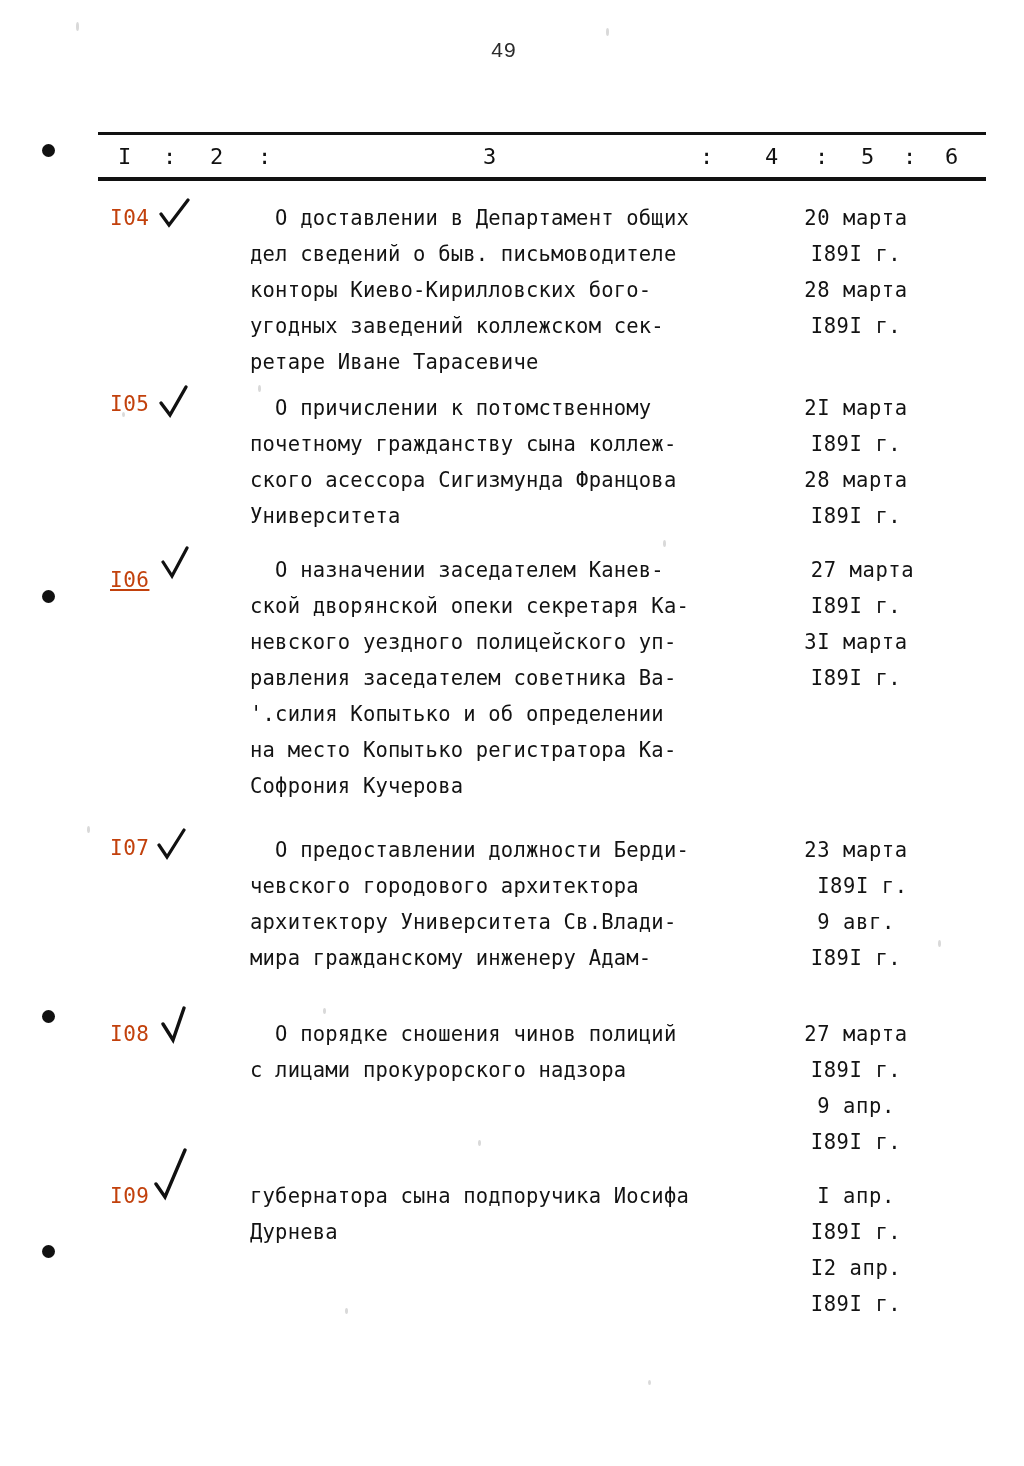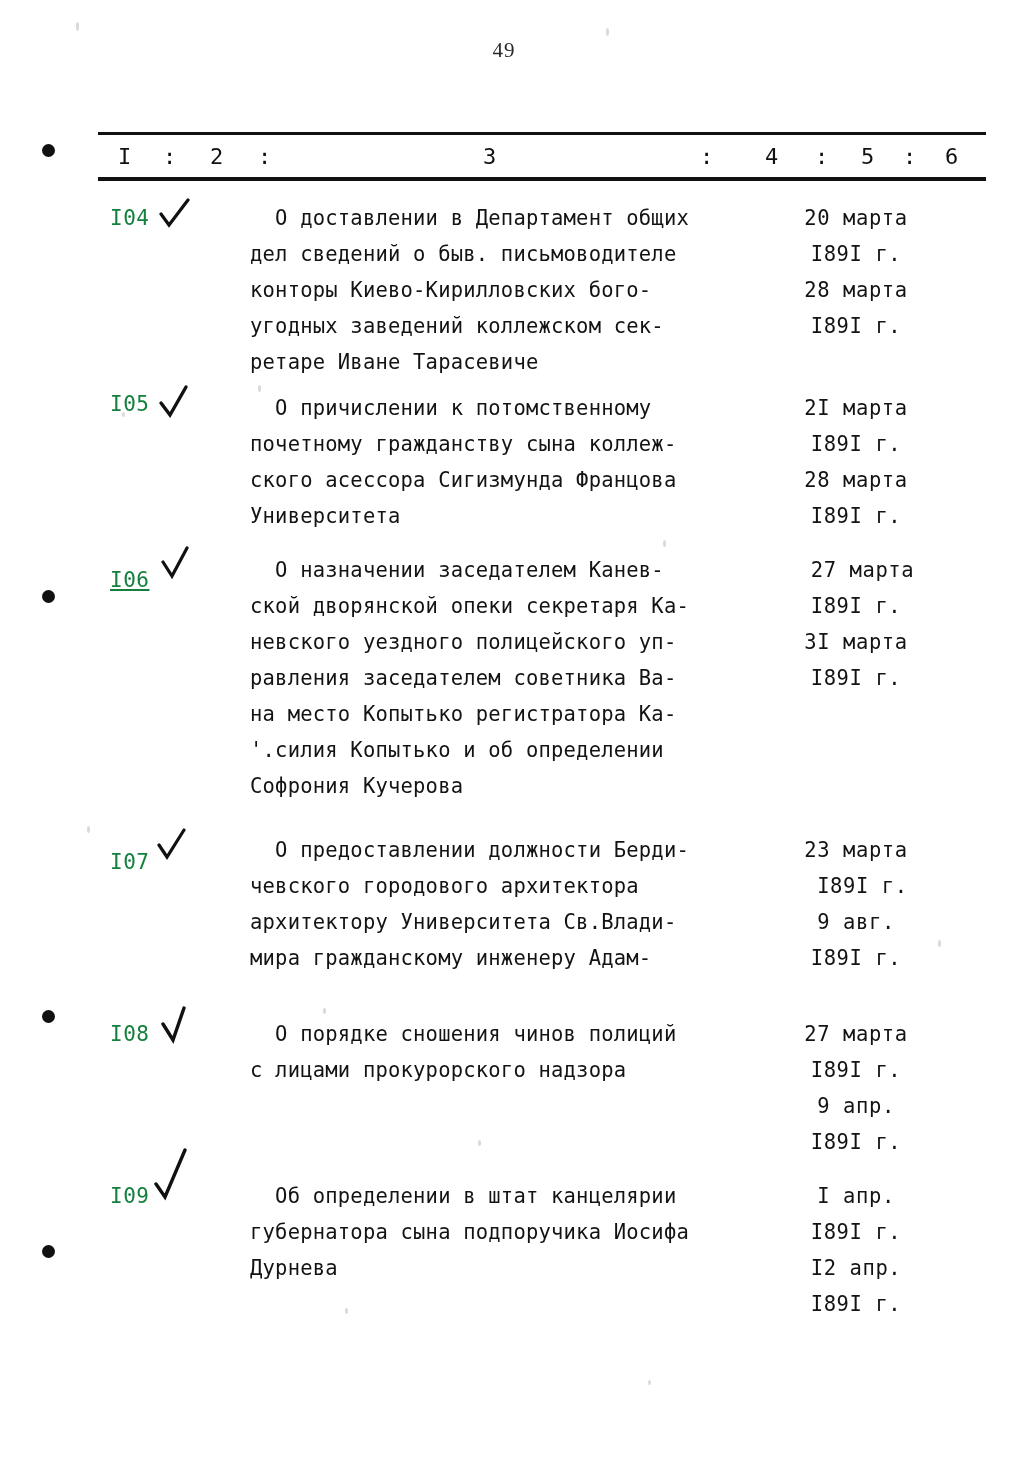--- a/index.html
+++ b/index.html
@@ -22,21 +22,21 @@
     background: #ffffff;
   }
 
   
   .folio {
     position: absolute;
     top: 38px;
     left: 0;
     width: 1008px;
     text-align: center;
-    font-family: Liberation Serif, serif;
+    font-family: Liberation Sans, sans-serif;
     font-size: 21px;
     letter-spacing: 1px;
     color: #2a2a2a;
   }
 
   
   .hole {
     position: absolute;
     width: 13px;
     height: 13px;
@@ -67,21 +67,21 @@
 
   
   .entry { position: absolute; left: 0; width: 1024px; }
 
   .entry-num {
     position: absolute;
     left: 110px;
     font-size: 21px;
     letter-spacing: 0.5px;
     white-space: nowrap;
-    color: #15803d;
+    color: #c2410c;
   }
   .check {
     position: absolute;
     pointer-events: none;
   }
 
   .body-col {
     position: absolute;
     left: 250px;
     width: 470px;
@@ -181,34 +181,34 @@
   <div class="entry" style="top:552px;">
     <div class="entry-num" style="top:16px;text-decoration:underline;">I06</div>
     <svg class="check" style="top:-6px;left:160px;" width="34" height="36" viewBox="0 0 34 36">
       <path d="M3 16 L12 30 L27 2" stroke="#111" stroke-width="3.2" fill="none" stroke-linecap="round"></path>
     </svg>
     <div class="body-col">
       <div class="tline">  О назначении заседателем Канев-</div>
       <div class="tline">ской дворянской опеки секретаря Ка-</div>
       <div class="tline">невского уездного полицейского уп-</div>
       <div class="tline">равления заседателем советника Ва-</div>
+      <div class="tline">'.силия Копытько и об определении</div>
       <div class="tline">на место Копытько регистратора Ка-</div>
-      <div class="tline">'.силия Копытько и об определении</div>
       <div class="tline">Софрония Кучерова</div>
     </div>
     <div class="date-col">
       <div class="tline"> 27 марта</div>
       <div class="tline">I89I г.</div>
       <div class="tline">3I марта</div>
       <div class="tline">I89I г.</div>
     </div>
   </div>
 
   <div class="entry" style="top:832px;">
-    <div class="entry-num" style="top:18px;">I07</div>
+    <div class="entry-num" style="top:4px;">I07</div>
     <svg class="check" style="top:-4px;left:156px;" width="34" height="36" viewBox="0 0 34 36">
       <path d="M3 17 L11 29 L28 2" stroke="#111" stroke-width="3.2" fill="none" stroke-linecap="round"></path>
     </svg>
     <div class="body-col">
       <div class="tline">  О предоставлении должности Берди-</div>
       <div class="tline">чевского городового архитектора</div>
       <div class="tline">архитектору Университета Св.Влади-</div>
       <div class="tline">мира гражданскому инженеру Адам-</div>
     </div>
     <div class="date-col">
@@ -237,21 +237,20 @@
       <div class="tline">I89I г.</div>
     </div>
   </div>
 
   <div class="entry" style="top:1178px;">
     <div class="entry-num" style="top:6px;">I09</div>
     <svg class="check" style="top:-30px;left:152px;" width="40" height="62" viewBox="0 0 40 62">
       <path d="M4 36 L13 49 L33 2" stroke="#111" stroke-width="3.4" fill="none" stroke-linecap="round"></path>
     </svg>
     <div class="body-col">
-      <div class="tline">  Об определении в штат канцелярии</div>
       <div class="tline">губернатора сына подпоручика Иосифа</div>
       <div class="tline">Дурнева</div>
       <div class="tline"></div>
     </div>
     <div class="date-col">
       <div class="tline">I апр.</div>
       <div class="tline">I89I г.</div>
       <div class="tline">I2 апр.</div>
       <div class="tline">I89I г.</div>
     </div>

